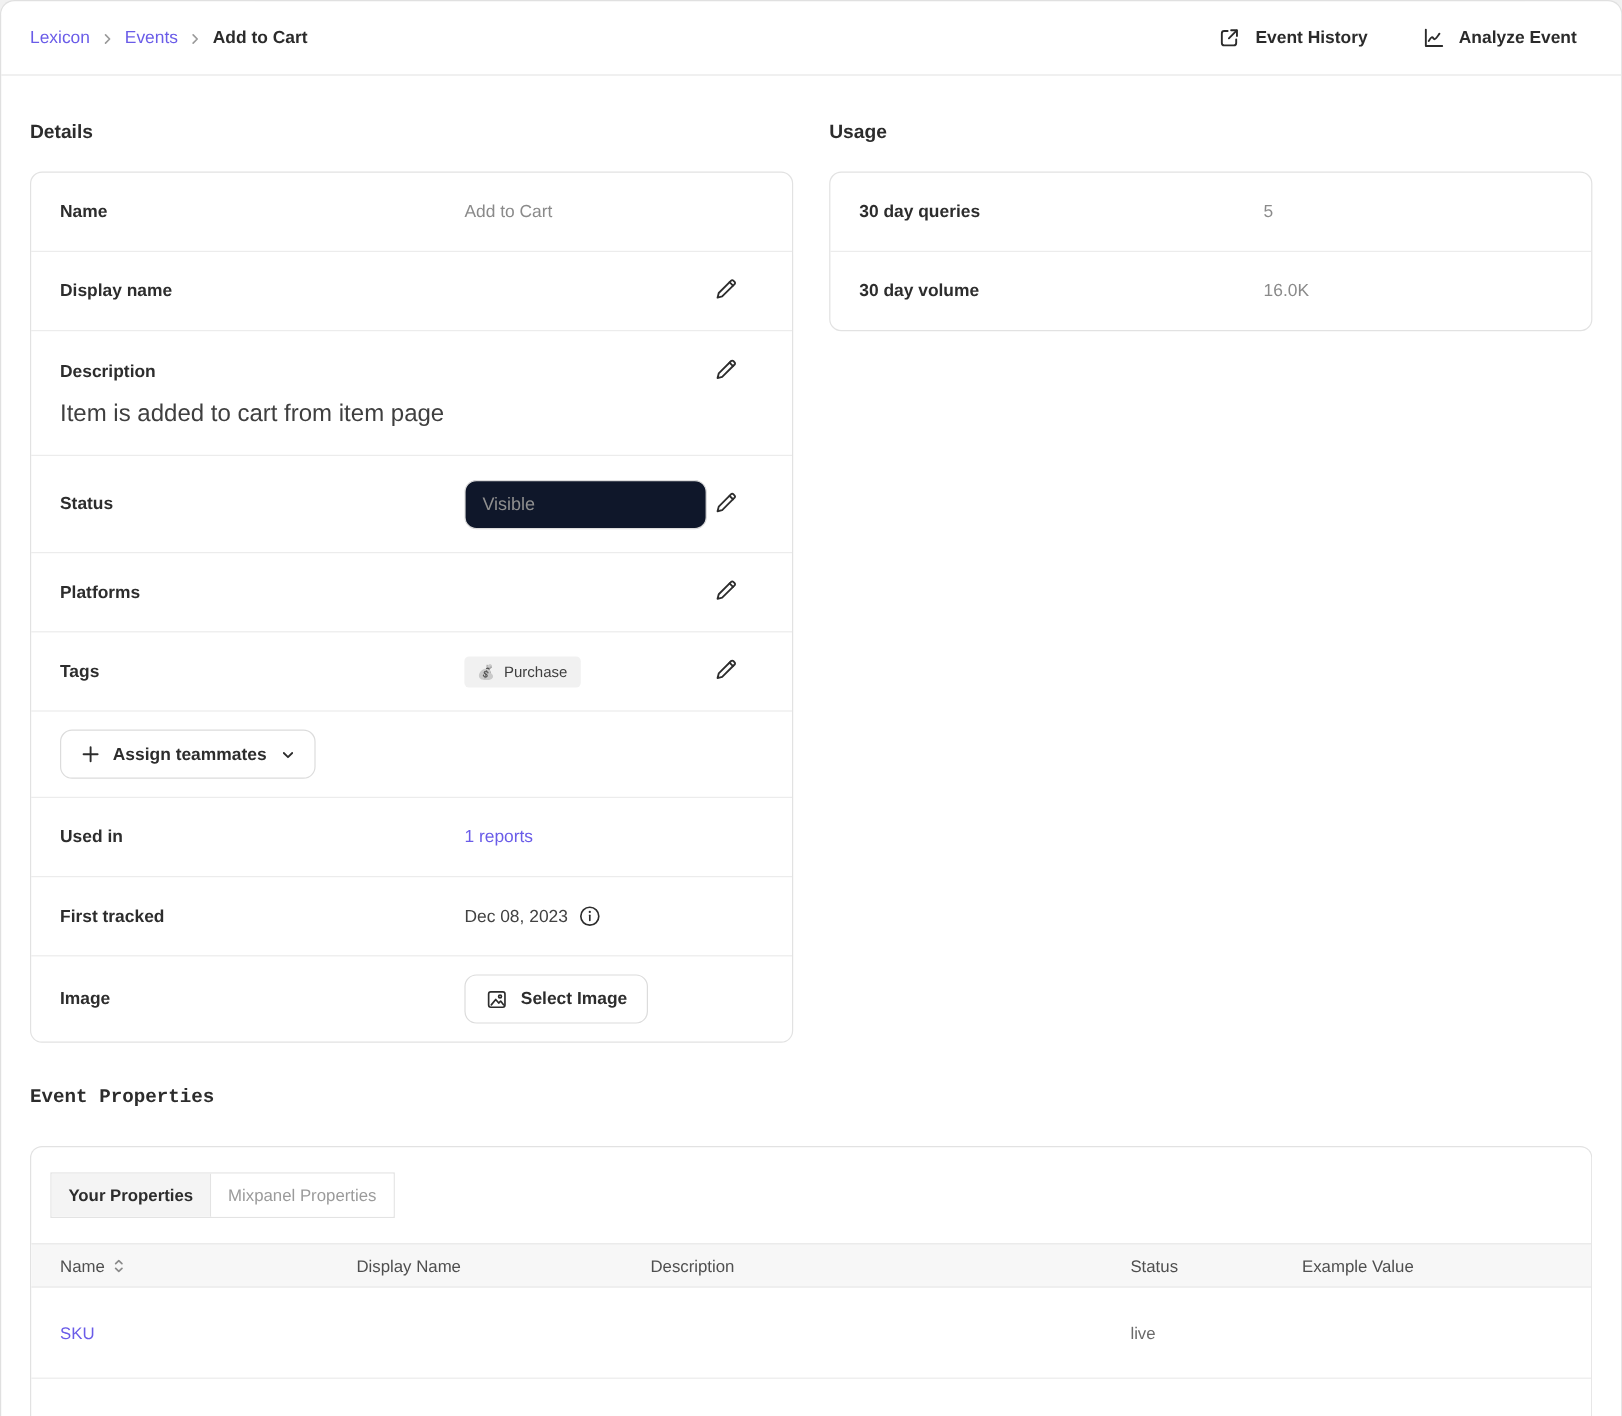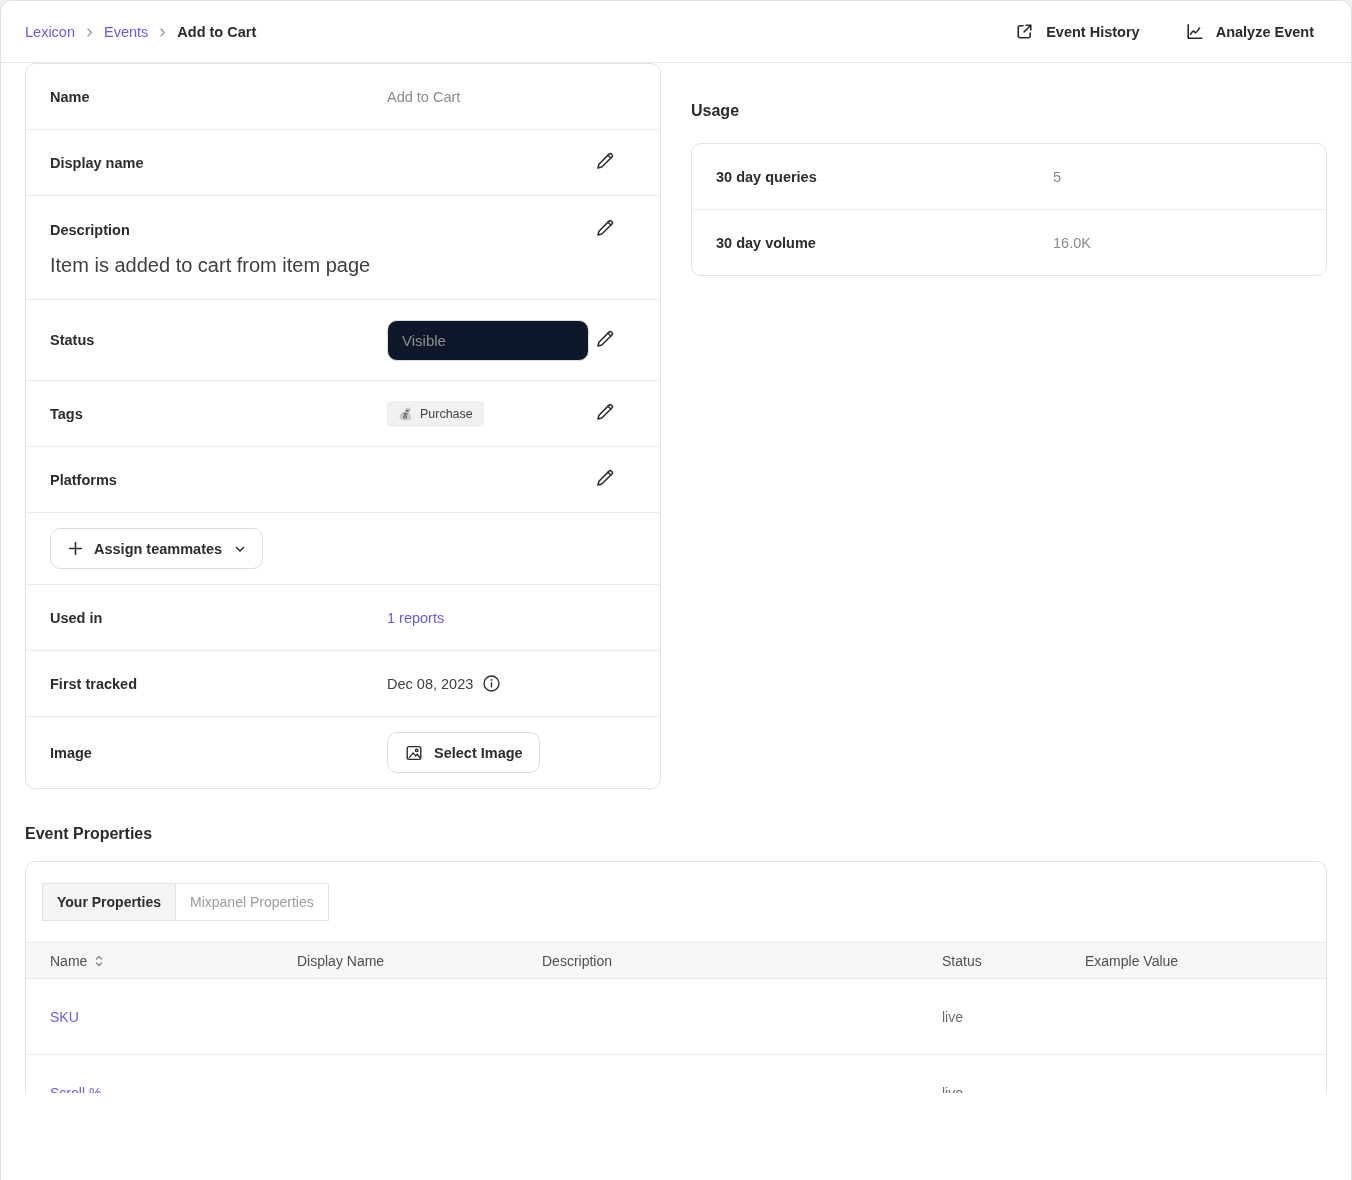--- a/index.html
+++ b/index.html
@@ -92,21 +92,21 @@
     border: 1px solid #dcdcdc; border-radius: 10px; background: #fff;
     font-family: inherit; font-size: 14.5px; font-weight: 600; color: #2d2d2d;
     cursor: pointer;
   }
   .btn-outline svg { display: block; }
   .link { color: var(--accent); font-size: 14.5px; text-decoration: none; cursor: pointer; }
   .val-dark { color: #424242; gap: 9px; }
   .info-icn { display: flex; align-items: center; color: #2d2d2d; cursor: pointer; background:none; border:none; }
 
   
-  .props-section-title { margin-top: 36px; margin-bottom: 18px; }
+  .props-section-title { margin-top: 36px; margin-bottom: 32px; font-family: Liberation Mono, monospace; }
   .props-card {
     border: 1px solid #e2e2e2; border-radius: 10px 10px 0 0; border-bottom: none;
     overflow: hidden; height: 232px;
   }
   .tabs-wrap { padding: 21px 16px; }
   .tab-group {
     display: inline-flex;
     border: 1px solid #e3e3e3; border-radius: 0; overflow: hidden;
   }
   .tab {
@@ -177,20 +177,21 @@
         </span>
         <span>Analyze Event</span>
       </button>
     </div>
   </div>
 
   <div class="content">
     <div class="columns">
 
       <div class="col-left">
+        <h2 class="section-title">Details</h2>
         <div class="card">
 
           <div class="drow h-65">
             <div class="lbl">Name</div>
             <div class="val">Add to Cart</div>
           </div>
 
           <div class="drow h-66">
             <div class="lbl">Display name</div>
             <div class="val"></div>
@@ -228,40 +229,40 @@
               <span>
                 <svg width="22" height="22" viewBox="0 0 20 20" fill="none" stroke="#2d2d2d" stroke-width="1.4" stroke-linecap="round" stroke-linejoin="round">
                     <path d="M3.6 16.4l.9-3.5L13.9 3.5a1.15 1.15 0 0 1 1.63 0l1 1a1.15 1.15 0 0 1 0 1.63L7.1 15.5l-3.5.9z"></path>
                     <path d="M12.7 4.7l2.6 2.6"></path>
                   </svg>
               </span>
             </button>
           </div>
 
           <div class="drow h-66">
-            <div class="lbl">Tags</div>
-            <div class="val">
-              <span class="tag-chip">
-                <span class="tag-emoji">💰</span>
-                <span>Purchase</span>
-              </span>
-            </div>
+            <div class="lbl">Platforms</div>
+            <div class="val"></div>
             <button class="editbtn">
               <span>
                 <svg width="22" height="22" viewBox="0 0 20 20" fill="none" stroke="#2d2d2d" stroke-width="1.4" stroke-linecap="round" stroke-linejoin="round">
                     <path d="M3.6 16.4l.9-3.5L13.9 3.5a1.15 1.15 0 0 1 1.63 0l1 1a1.15 1.15 0 0 1 0 1.63L7.1 15.5l-3.5.9z"></path>
                     <path d="M12.7 4.7l2.6 2.6"></path>
                   </svg>
               </span>
             </button>
           </div>
 
           <div class="drow h-66">
-            <div class="lbl">Platforms</div>
-            <div class="val"></div>
+            <div class="lbl">Tags</div>
+            <div class="val">
+              <span class="tag-chip">
+                <span class="tag-emoji">💰</span>
+                <span>Purchase</span>
+              </span>
+            </div>
             <button class="editbtn">
               <span>
                 <svg width="22" height="22" viewBox="0 0 20 20" fill="none" stroke="#2d2d2d" stroke-width="1.4" stroke-linecap="round" stroke-linejoin="round">
                     <path d="M3.6 16.4l.9-3.5L13.9 3.5a1.15 1.15 0 0 1 1.63 0l1 1a1.15 1.15 0 0 1 0 1.63L7.1 15.5l-3.5.9z"></path>
                     <path d="M12.7 4.7l2.6 2.6"></path>
                   </svg>
               </span>
             </button>
           </div>
 

